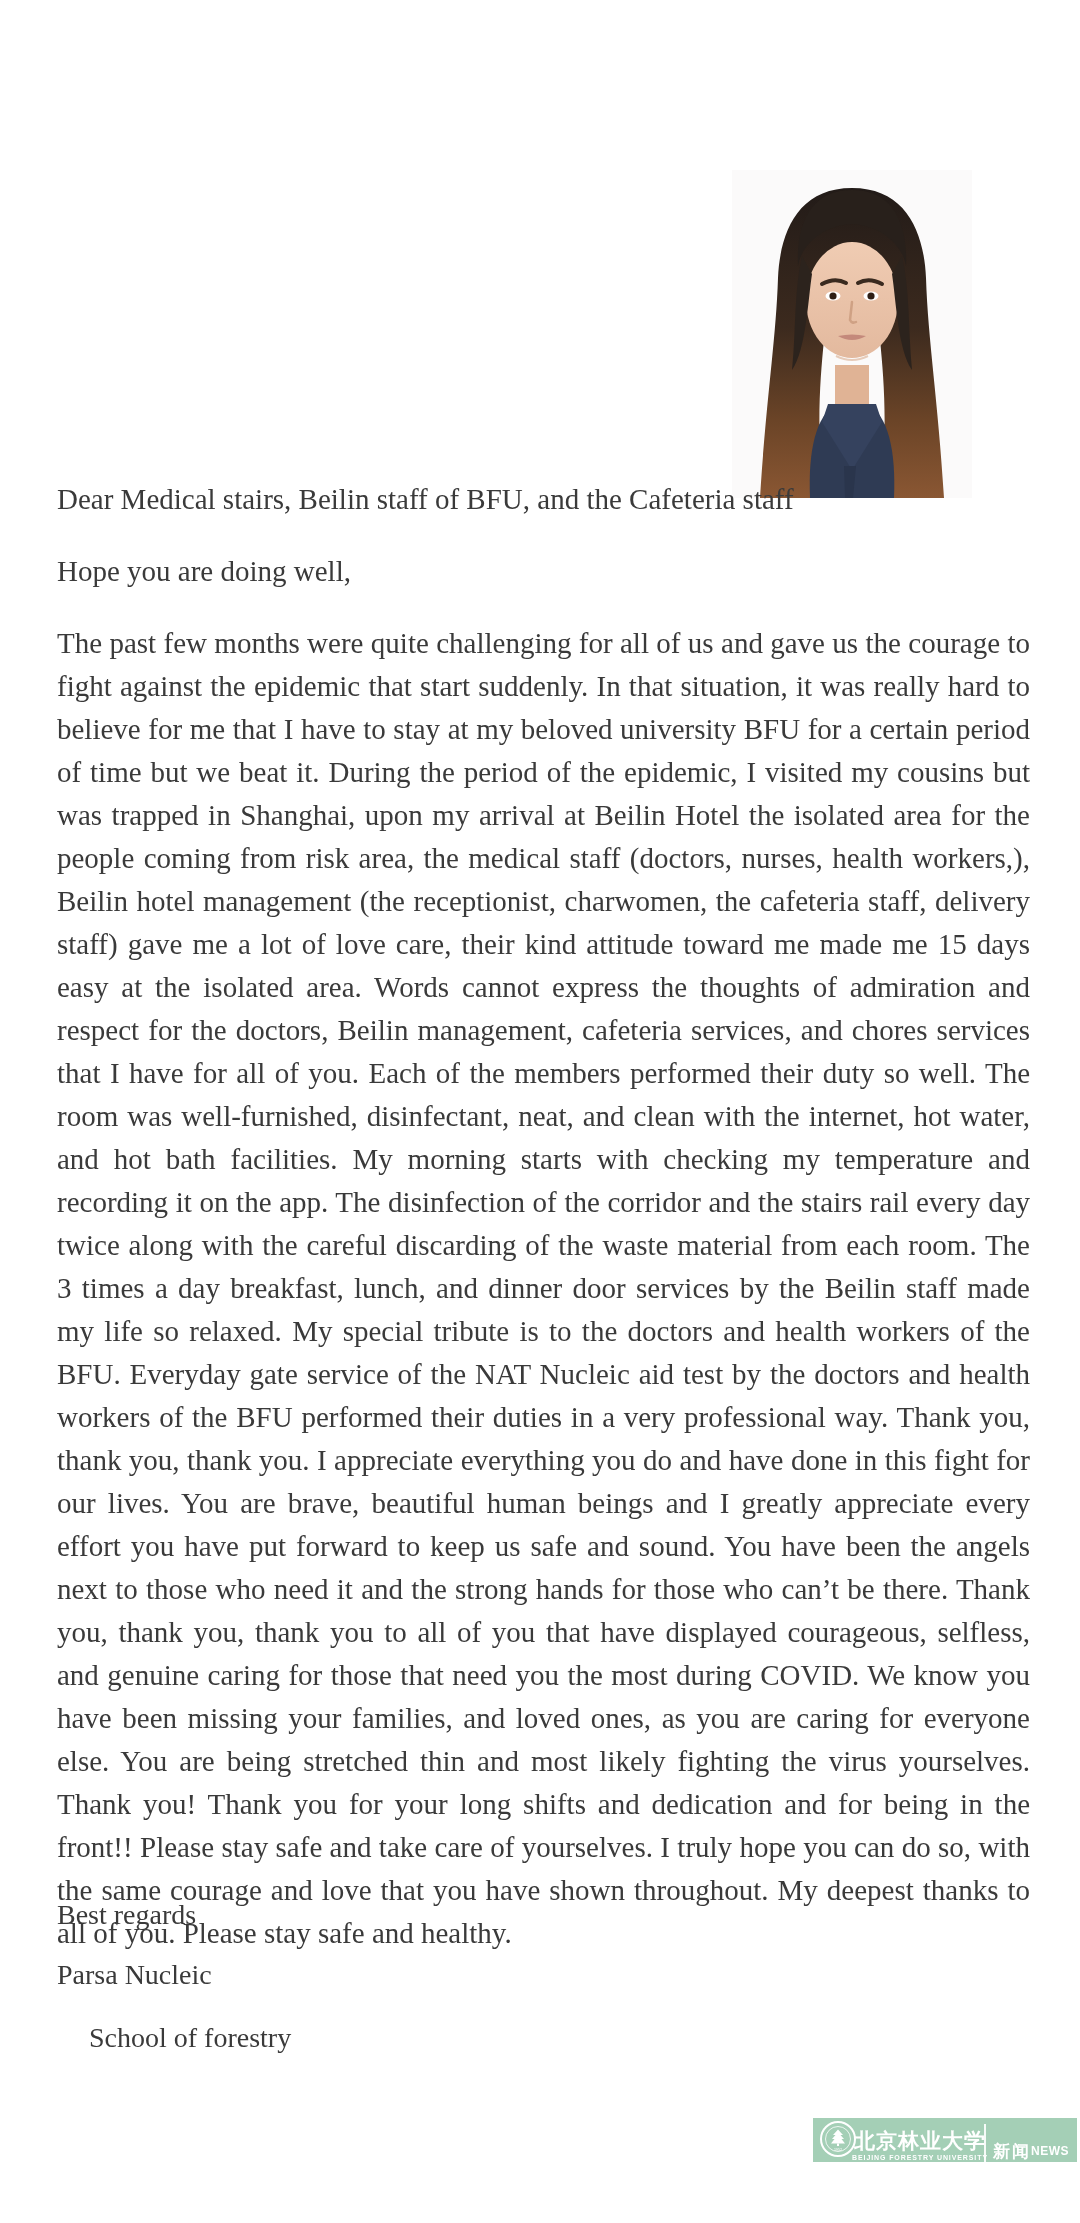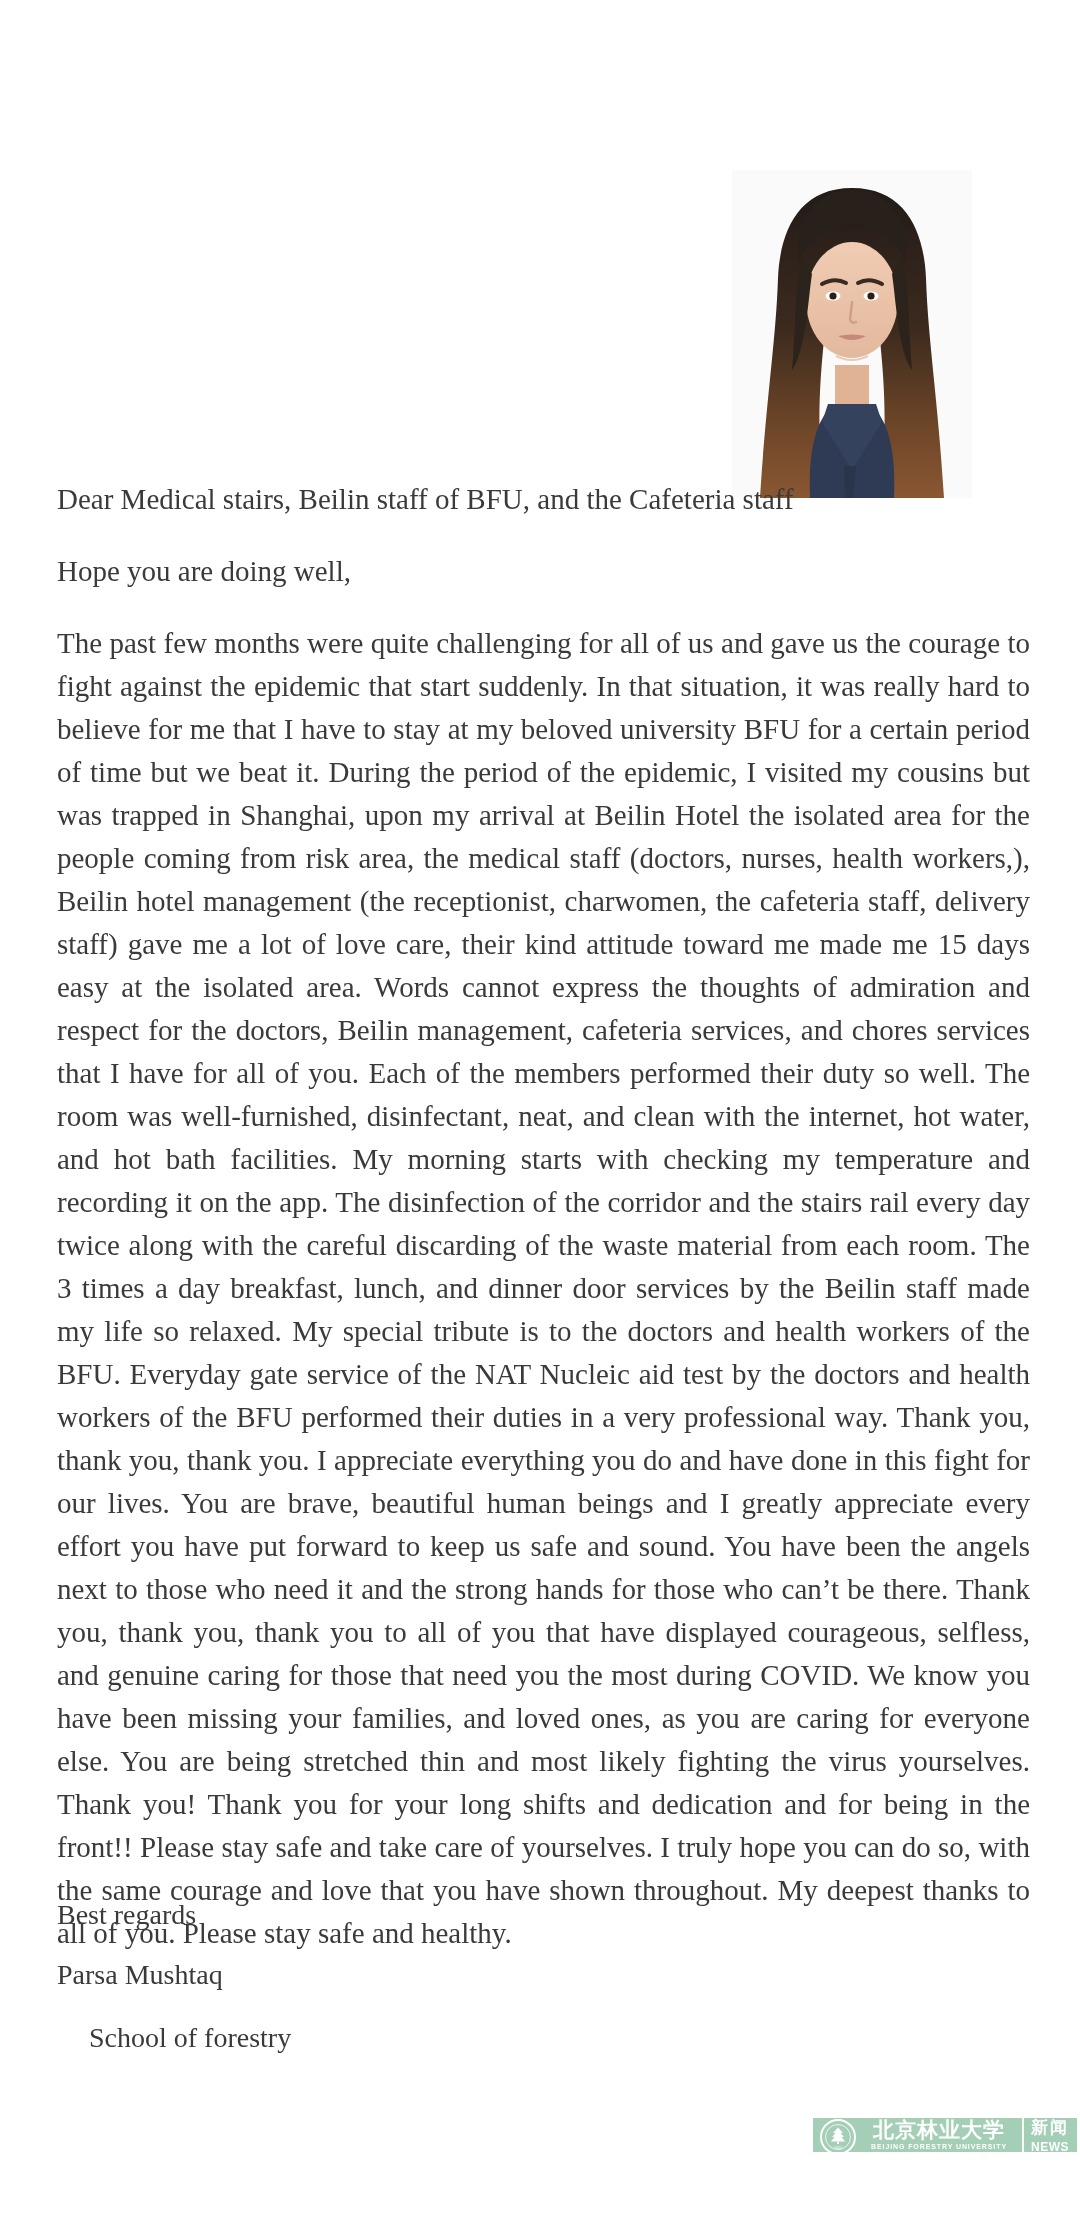--- a/index.html
+++ b/index.html
@@ -53,24 +53,24 @@
   }
   .signature .sig-name { margin-top: 17px; }
   .signature .sig-dept { margin-top: 20px; margin-left: 32px; }
 
   
   .news-banner {
     position: absolute;
     left: 813px;
     top: 2118px;
     width: 264px;
-    height: 34px;
+    height: 44px;
     background: #a4cfb6;
     display: flex;
-    align-items: flex-start;
+    align-items: flex-end;
     box-sizing: border-box;
     padding: 0 8px 0 6px;
     color: #ffffff;
     font-family: "Liberation Sans", sans-serif;
   }
   .seal { flex: 0 0 auto; margin-right: 5px; }
   .uni-block {
     flex: 1 1 auto;
     display: flex;
     flex-direction: column;
@@ -96,21 +96,20 @@
     width: 2px;
     height: 38px;
     background: #ffffff;
     opacity: 0.9;
     margin: 0 7px 0 6px;
     flex: 0 0 auto;
   }
   .news-block {
     flex: 0 0 auto;
     display: flex;
-    flex-direction: column;
     align-items: flex-start;
     justify-content: center;
   }
   .news-cn {
     font-size: 17px;
     font-weight: bold;
     line-height: 20px;
     letter-spacing: 2px;
   }
   .news-en {
@@ -173,21 +172,21 @@
 </div>
 
 <div class="letter">
   <div class="greeting">Dear Medical stairs, Beilin staff of BFU, and the Cafeteria staff</div>
   <div class="salutation">Hope you are doing well,</div>
   <div class="letter-body">The past few months were quite challenging for all of us and gave us the courage to fight against the epidemic that start suddenly. In that situation, it was really hard to believe for me that I have to stay at my beloved university BFU for a certain period of time but we beat it. During the period of the epidemic, I visited my cousins but was trapped in Shanghai, upon my arrival at Beilin Hotel the isolated area for the people coming from risk area, the medical staff (doctors, nurses, health workers,), Beilin hotel management (the receptionist, charwomen, the cafeteria staff, delivery staff) gave me a lot of love care, their kind attitude toward me made me 15 days easy at the isolated area. Words cannot express the thoughts of admiration and respect for the doctors, Beilin management, cafeteria services, and chores services that I have for all of you. Each of the members performed their duty so well. The room was well-furnished, disinfectant, neat, and clean with the internet, hot water, and hot bath facilities. My morning starts with checking my temperature and recording it on the app. The disinfection of the corridor and the stairs rail every day twice along with the careful discarding of the waste material from each room. The 3 times a day breakfast, lunch, and dinner door services by the Beilin staff made my life so relaxed. My special tribute is to the doctors and health workers of the BFU. Everyday gate service of the NAT Nucleic aid test by the doctors and health workers of the BFU performed their duties in a very professional way. Thank you, thank you, thank you. I appreciate everything you do and have done in this fight for our lives. You are brave, beautiful human beings and I greatly appreciate every effort you have put forward to keep us safe and sound. You have been the angels next to those who need it and the strong hands for those who can’t be there. Thank you, thank you, thank you to all of you that have displayed courageous, selfless, and genuine caring for those that need you the most during COVID.  We know you have been missing your families, and loved ones, as you are caring for everyone else.  You are being stretched thin and most likely fighting the virus yourselves. Thank you! Thank you for your long shifts and dedication and for being in the front!! Please stay safe and take care of yourselves. I truly hope you can do so, with the same courage and love that you have shown throughout. My deepest thanks to all of you. Please stay safe and healthy.</div>
 </div>
 
 <div class="signature">
   <div class="sig-closing">Best regards</div>
-  <div class="sig-name">Parsa Mushtaq</div>
+  <div class="sig-name">Parsa Nucleic</div>
   <div class="sig-dept">School of forestry</div>
 </div>
 
 <div class="news-banner">
   <span class="seal">
     <svg width="38" height="38" viewBox="0 0 38 38" xmlns="http://www.w3.org/2000/svg">
       <circle cx="19" cy="19" r="17" fill="none" stroke="#ffffff" stroke-width="2"></circle>
       <circle cx="19" cy="19" r="12.5" fill="none" stroke="#ffffff" stroke-width="0.8"></circle>
 
       <path d="M19,9.5 L24,15 L21.5,15 L25,19 L22.5,19 L26,23.5 L12,23.5 L15.5,19 L13,19 L16.5,15 L14,15 Z" fill="#ffffff"></path>

